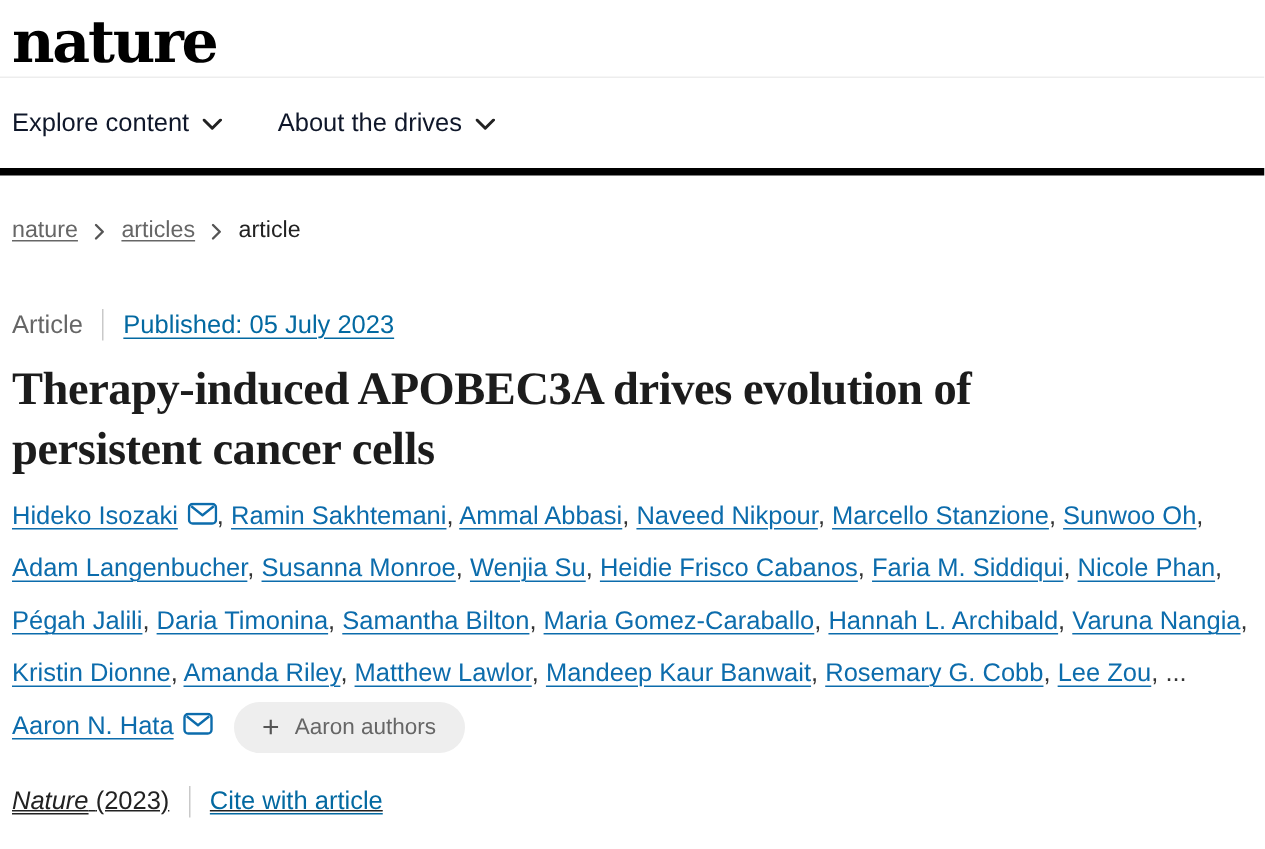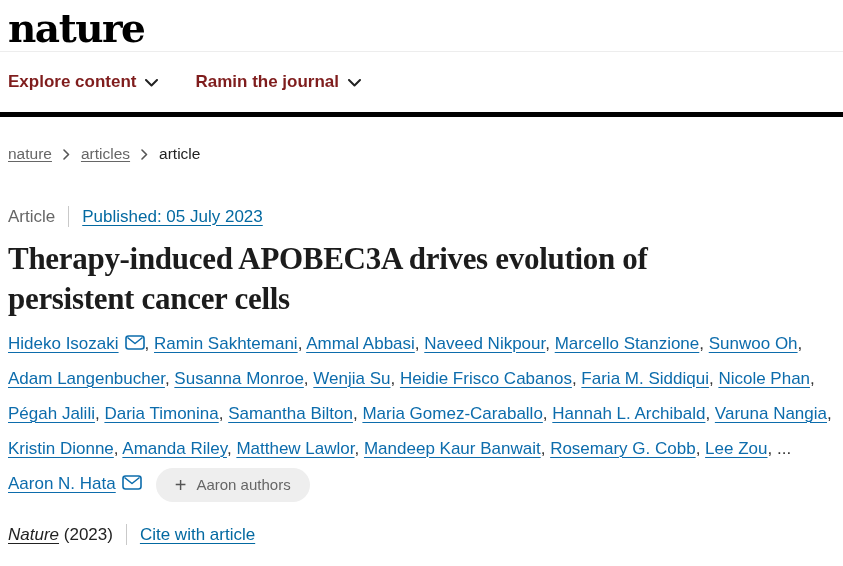--- a/index.html
+++ b/index.html
@@ -14,21 +14,21 @@
   .masthead{padding:5px 8px 0 8px;border-bottom:1px solid #ededed;}
   .logo{
     font-family:"DejaVu Serif","Liberation Serif",serif;
     font-weight:700;font-size:39px;line-height:46px;letter-spacing:-1.5px;
     color:#000;display:inline-block;
   }
   .main-nav{
     display:flex;align-items:center;gap:37px;
     height:60px;padding:0 8px;
   }
-  .nav-item{display:flex;align-items:center;gap:9px;font-weight:700;font-size:17px;color:#7f1d1d;}
+  .nav-item{display:flex;align-items:center;gap:9px;font-weight:400;font-size:17px;color:#0f172a;}
   .nav-item svg{margin-top:2px;}
   .header-rule{height:5px;background:#000;width:843px;}
   
   .content{padding:0 8px;}
   .breadcrumb{margin-top:28px;display:flex;align-items:center;gap:11px;font-size:15.5px;color:#666;}
   .crumb-link{color:#666;text-decoration:underline;text-underline-offset:2px;}
   .crumb-current{color:#222;}
   .crumb-sep{display:flex;align-items:center;}
   .meta-row{margin-top:43px;display:flex;align-items:center;gap:13px;font-size:17px;}
   .type-label{color:#666;}
@@ -46,40 +46,40 @@
   .author-link{color:#0c6cac;text-decoration:underline;text-underline-offset:3px;text-decoration-thickness:1px;}
   .env-icon{vertical-align:-1px;margin-left:6px;}
   .sep{color:#333;}
   .show-authors-btn{
     display:inline-flex;align-items:center;gap:10px;
     background:#eeeeee;border:none;border-radius:18px;
     padding:7px 19px;margin-left:14px;vertical-align:middle;
     color:#666;font-size:15px;font-family:"Liberation Sans",sans-serif;cursor:pointer;
   }
   .plus-glyph{font-size:20px;font-weight:400;color:#555;line-height:1;}
-  .citation-row{margin-top:22px;display:flex;align-items:flex-end;gap:13px;font-size:17px;}
+  .citation-row{margin-top:22px;display:flex;align-items:center;gap:13px;font-size:17px;text-decoration:underline;}
   .journal-name{font-style:italic;color:#222;text-decoration:underline;text-underline-offset:2.5px;}
   .year{color:#222;}
 </style>
 </head>
 <body>
 
 <header>
   <div class="masthead">
     <span class="logo">nature</span>
   </div>
   <nav class="main-nav">
       <div class="nav-item">
         <span>Explore content</span>
         <svg width="13" height="8" viewBox="0 0 13 8">
           <polyline points="1,1 6.5,6.5 12,1" fill="none" stroke="#222" stroke-width="2" stroke-linecap="round" stroke-linejoin="round"></polyline>
         </svg>
       </div>
       <div class="nav-item">
-        <span>Ramin the journal</span>
+        <span>About the drives</span>
         <svg width="13" height="8" viewBox="0 0 13 8">
           <polyline points="1,1 6.5,6.5 12,1" fill="none" stroke="#222" stroke-width="2" stroke-linecap="round" stroke-linejoin="round"></polyline>
         </svg>
       </div>
     </nav>
   <div class="header-rule"></div>
 </header>
 
 <main class="content">
 

